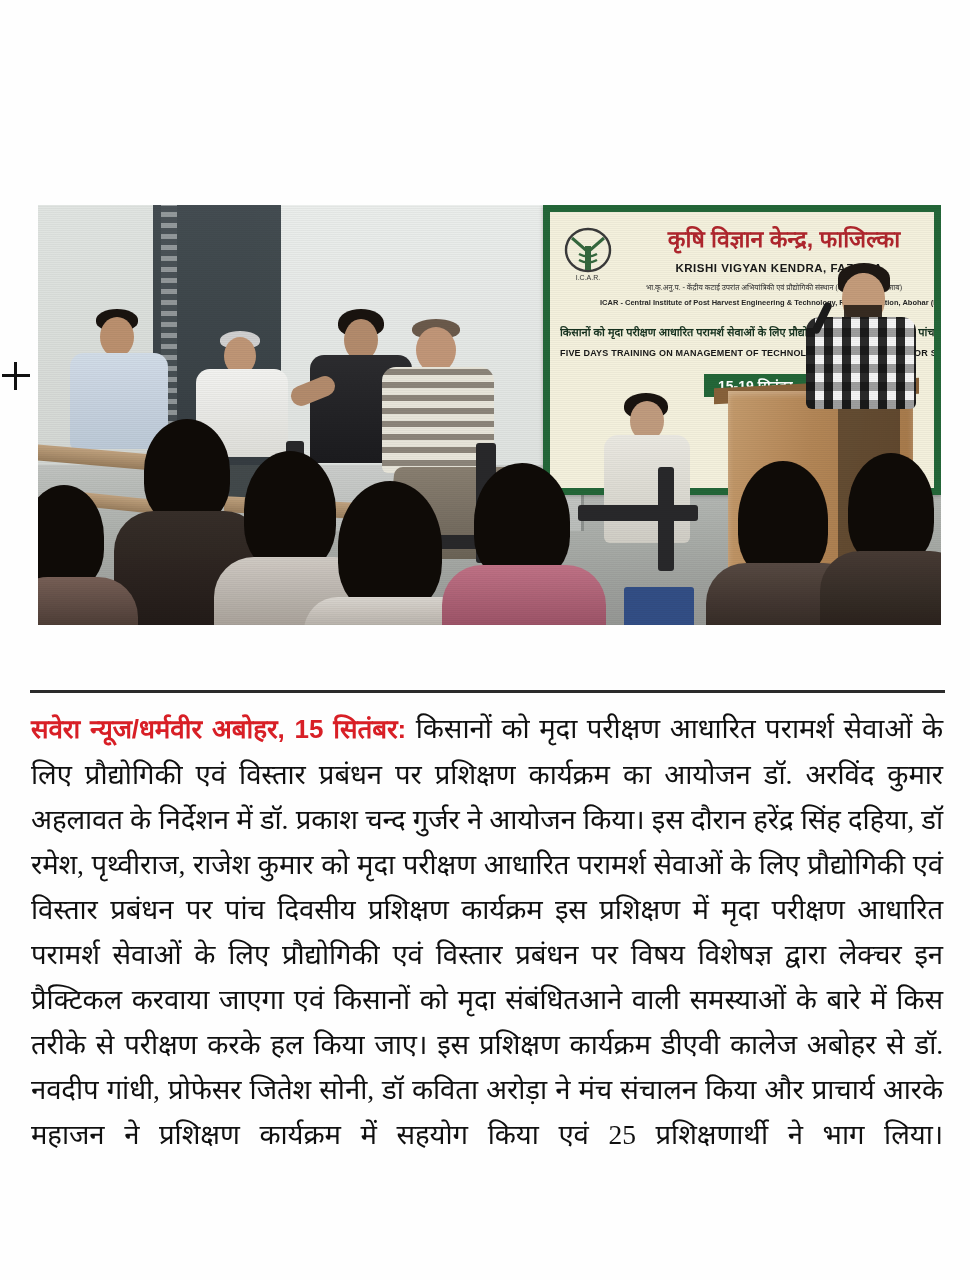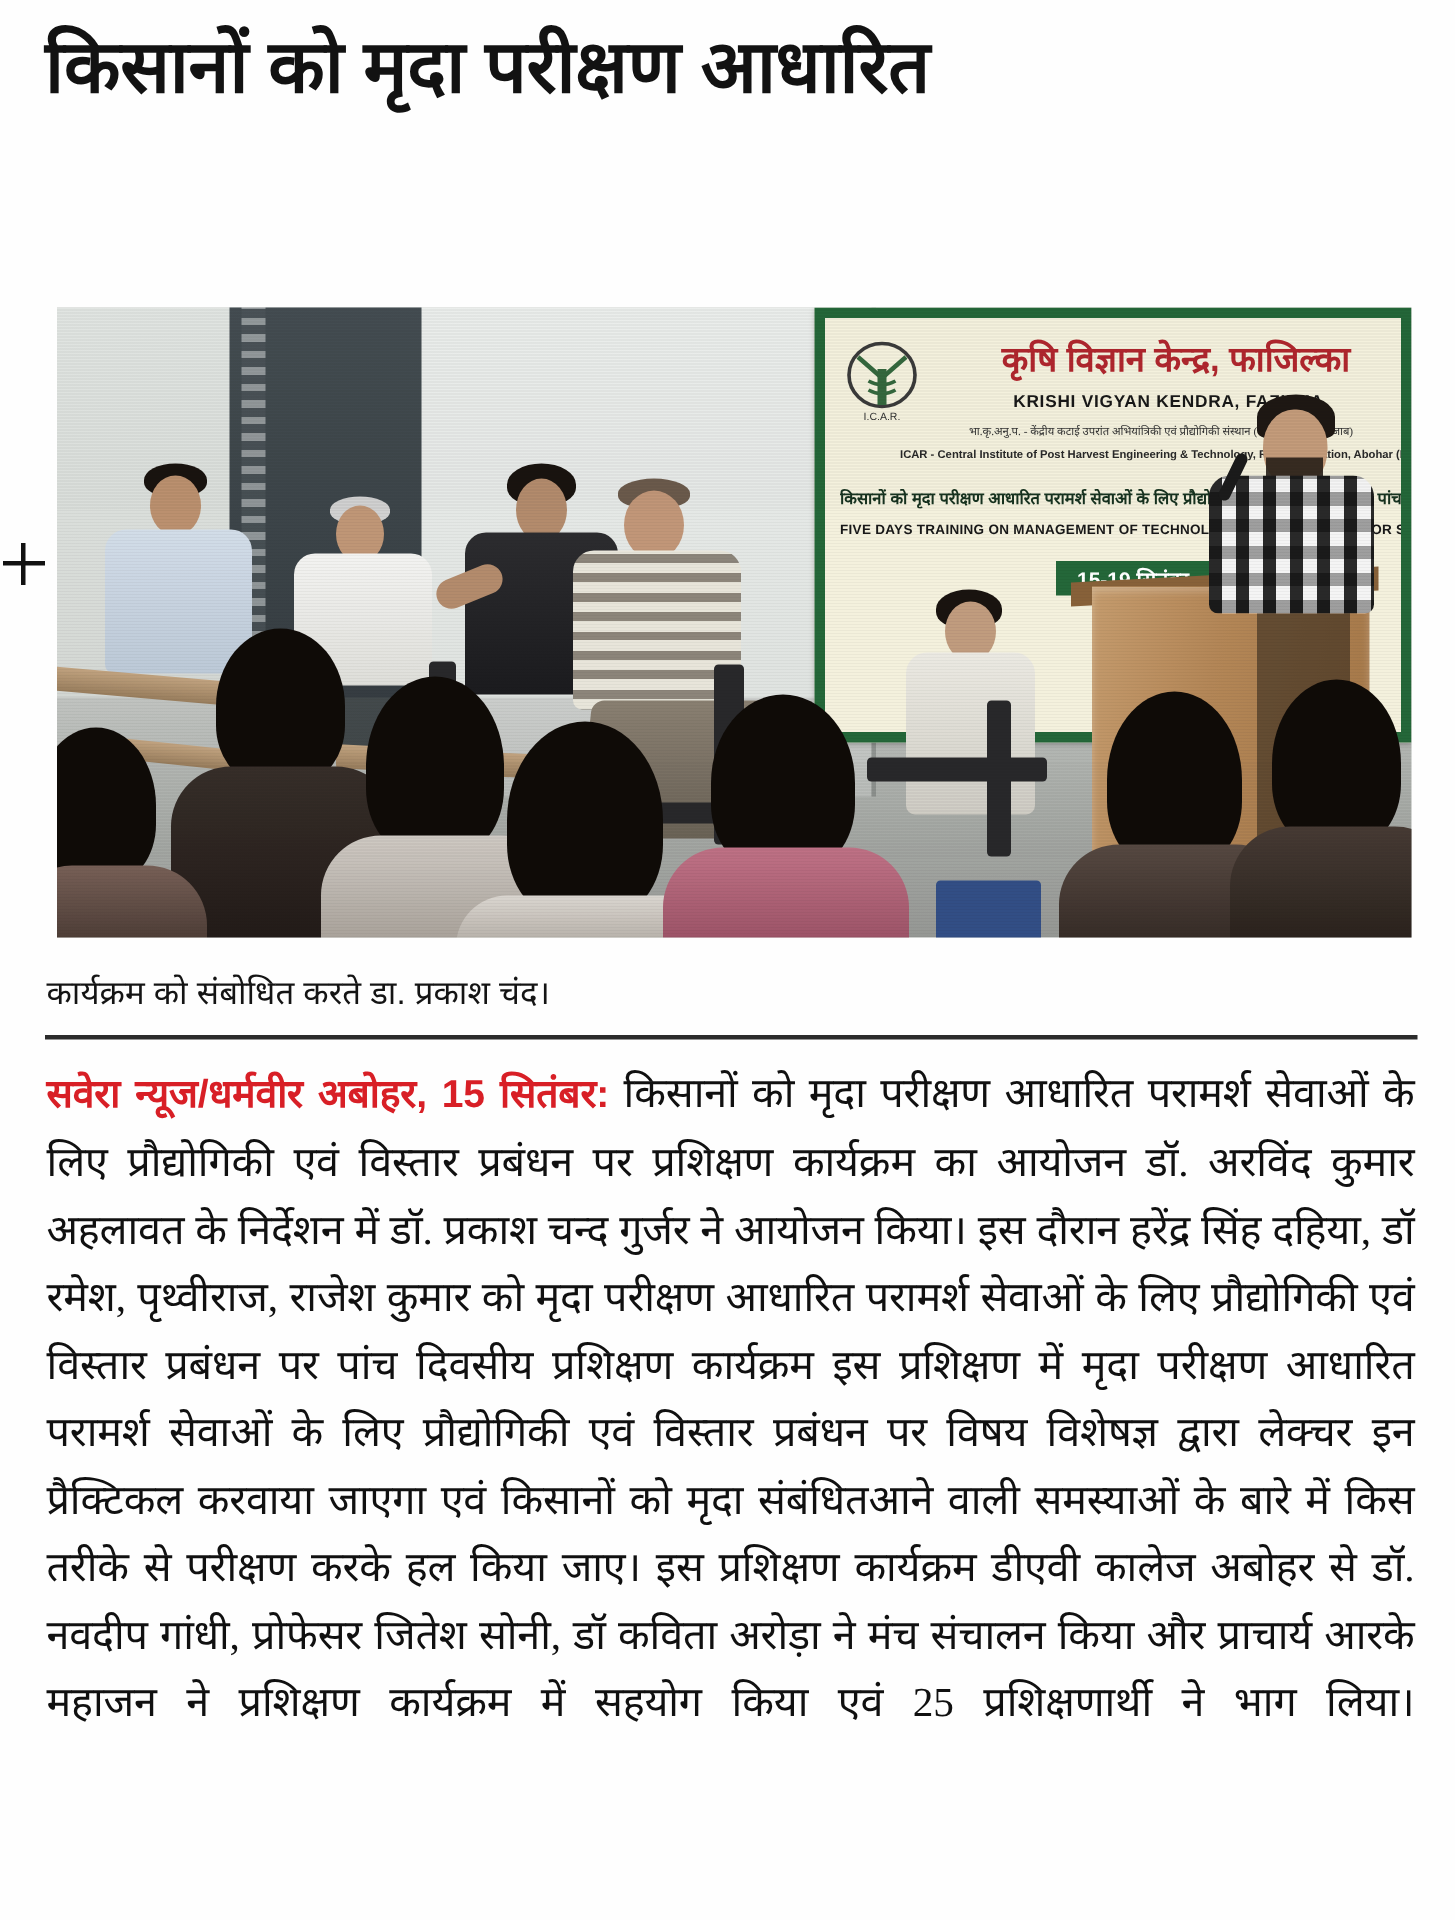--- a/index.html
+++ b/index.html
@@ -359,21 +359,20 @@
   .regmark:after  { left: 12px; top: 0; width: 3px; height: 28px; }
 </style>
 </head>
 <body>
 
 <div class="page">
 
   <div class="regmark"></div>
 
   <div class="headline">
-    <div class="headline-line">किसानों को मृदा परीक्षण आधारित</div>
   </div>
 
   <div class="photo-wrap">
     <div class="photo">
       <div class="wall"></div>
       <div class="screen-frame"></div>
       <div class="screen"></div>
       <div class="wall-shadow"></div>
 
       <div class="banner">
@@ -457,21 +456,20 @@
 
       <div class="aud" style="left:-14px;top:280px;width:80px;height:104px;"></div>
       <div class="aud-shoulder" style="left:-30px;top:372px;width:130px;height:54px;background:linear-gradient(180deg,#7a5f55,#4c3b33);"></div>
 
       <div style="position:absolute;left:586px;top:382px;width:70px;height:44px;background:#2f4f8f;border-radius:3px;"></div>
 
       <div class="grain"></div>
     </div>
   </div>
 
-  <div class="caption">कार्यक्रम को संबोधित करते डा. प्रकाश चंद।</div>
 
   <div class="rule"></div>
 
   <div class="article">
     <p><span class="dateline">सवेरा न्यूज/धर्मवीर अबोहर, 15 सितंबर:</span><span> किसानों को मृदा परीक्षण आधारित परामर्श सेवाओं के लिए प्रौद्योगिकी एवं विस्तार प्रबंधन पर प्रशिक्षण कार्यक्रम का आयोजन डॉ. अरविंद कुमार अहलावत के निर्देशन में डॉ. प्रकाश चन्द गुर्जर ने आयोजन किया। इस दौरान हरेंद्र सिंह दहिया, डॉ रमेश, पृथ्वीराज, राजेश कुमार को मृदा परीक्षण आधारित परामर्श सेवाओं के लिए प्रौद्योगिकी एवं विस्तार प्रबंधन पर पांच दिवसीय प्रशिक्षण कार्यक्रम इस प्रशिक्षण में मृदा परीक्षण आधारित परामर्श सेवाओं के लिए प्रौद्योगिकी एवं विस्तार प्रबंधन पर विषय विशेषज्ञ द्वारा लेक्चर इन प्रैक्टिकल करवाया जाएगा एवं किसानों को मृदा संबंधितआने वाली समस्याओं के बारे में किस तरीके से परीक्षण करके हल किया जाए। इस प्रशिक्षण कार्यक्रम डीएवी कालेज अबोहर से डॉ. नवदीप गांधी, प्रोफेसर जितेश सोनी, डॉ कविता अरोड़ा ने मंच संचालन किया और प्राचार्य आरके महाजन ने प्रशिक्षण कार्यक्रम में सहयोग किया एवं 25 प्रशिक्षणार्थी ने भाग लिया।</span></p>
   </div>
 
 </div>
 
 </body></html>

